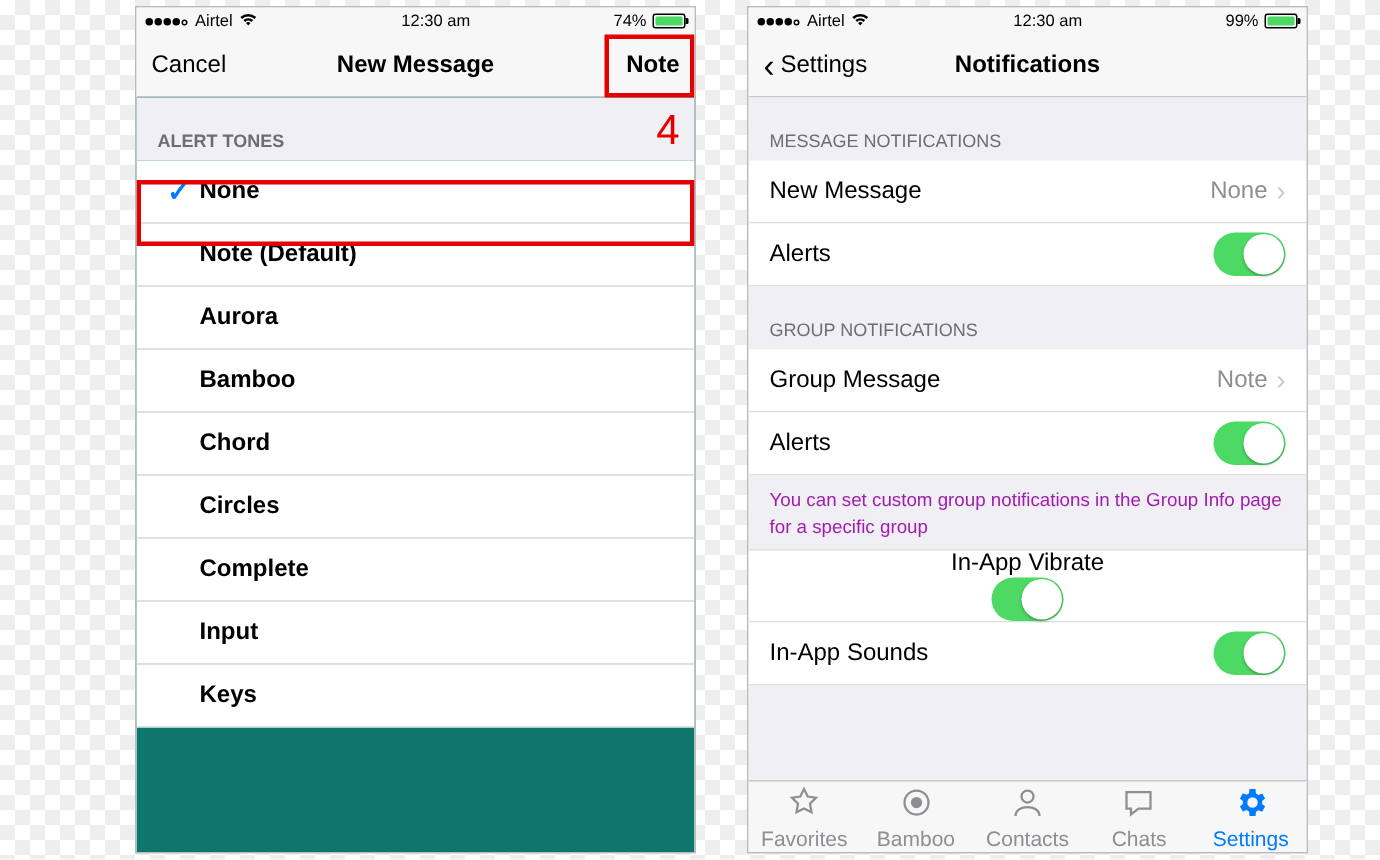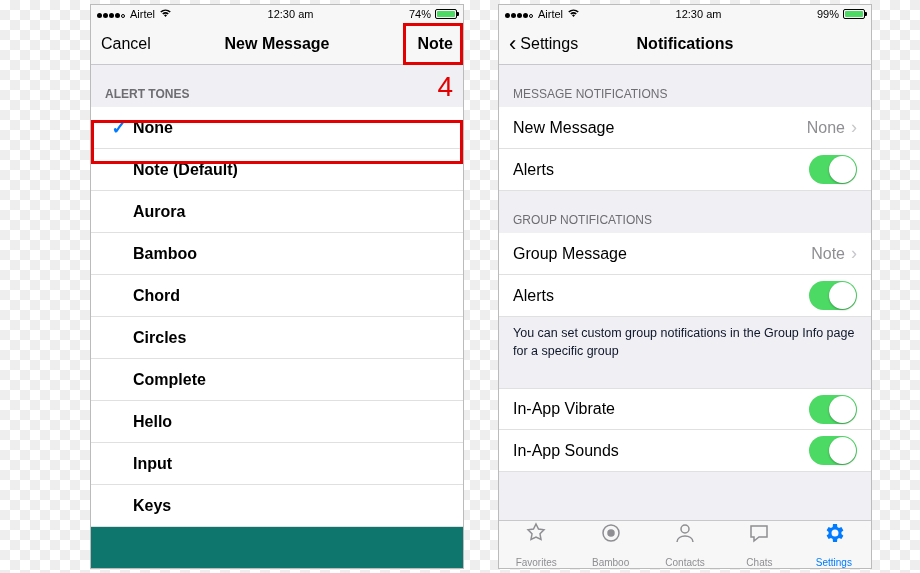--- a/index.html
+++ b/index.html
@@ -59,23 +59,23 @@
 
   
   .section-header {
     padding: 22px 14px 6px 14px;
     font-size: 12px;
     color: #6d6d72;
     background: #efeff4;
     text-transform: uppercase;
   }
   .section-footer {
-    padding: 8px 14px 28px 14px;
+    padding: 8px 14px 6px 14px;
     font-size: 12.5px;
-    color: #0f172a;
+    color: #a21caf;
     background: #efeff4;
     line-height:1.4;
   }
   .gap { height:20px; background:#efeff4; }
   .row {
     min-height: 42px;
     padding: 0 14px 0 14px;
     display:flex; align-items:center;
     border-bottom: 1px solid #e0e0e0;
     background:#fff;
@@ -89,21 +89,21 @@
   
   .toggle { width:48px; height:29px; border-radius:15px; background:#4cd964; position:relative; }
   .toggle .knob { position:absolute; top:1px; right:1px; width:27px; height:27px; border-radius:50%; background:#fff; box-shadow:0 1px 2px rgba(0,0,0,.3); }
 
   
   .tabbar {
     position:absolute; bottom:0; left:0; right:0;
     height:48px; background:#f7f7f7; border-top:1px solid #c8c7cc;
     display:flex;
   }
-  .tab { flex:1; display:flex; flex-direction:column; align-items:center; justify-content:space-between; gap:1px; color:#8e8e93; font-size:10px;}
+  .tab { flex:1; display:flex; flex-direction:column; align-items:center; justify-content:center; gap:1px; color:#8e8e93; font-size:14px;}
   .tab.active { color:#007aff; }
   .tab svg { width:24px; height:24px; }
 
   
   .hl { position:absolute; border:3px solid #e40000; pointer-events:none; }
   .hl-save { right:0px; top:18px; width:60px; height:42px; }
   .hl-none { left:0; top:115px; right:0; height:44px; }
   .step-num { position:absolute; right:10px; top:66px; color:#e40000; font-size:28px; font-weight:400; }
 
   .scroll-left { position:absolute; top:60px; left:0; right:0; bottom:0; overflow:hidden; background:#0f766e;font-weight:bold;}
@@ -168,24 +168,20 @@
         <div class="row">
           <span class="indent"></span>
           <span class="label">Circles</span>
         </div>
         <div class="row">
           <span class="indent"></span>
           <span class="label">Complete</span>
         </div>
         <div class="row">
           <span class="indent"></span>
-          <span class="label">Hello</span>
-        </div>
-        <div class="row">
-          <span class="indent"></span>
           <span class="label">Input</span>
         </div>
         <div class="row">
           <span class="indent"></span>
           <span class="label">Keys</span>
         </div>
       </div>
   </div>
 
   <div class="hl hl-save"></div>
@@ -245,21 +241,21 @@
       <span class="disclosure">›</span>
     </div>
     <div class="row">
       <span class="label">Alerts</span>
       <span class="toggle">
           <span class="knob"></span>
         </span>
     </div>
     <div class="section-footer">You can set custom group notifications in the Group Info page for a specific group</div>
 
-    <div class="row" style="border-top:1px solid #e0e0e0;">
+    <div class="row" style="border-top:1px solid #e0e0e0;flex-direction:column;">
       <span class="label">In-App Vibrate</span>
       <span class="toggle">
           <span class="knob"></span>
         </span>
     </div>
     <div class="row">
       <span class="label">In-App Sounds</span>
       <span class="toggle">
           <span class="knob"></span>
         </span>

